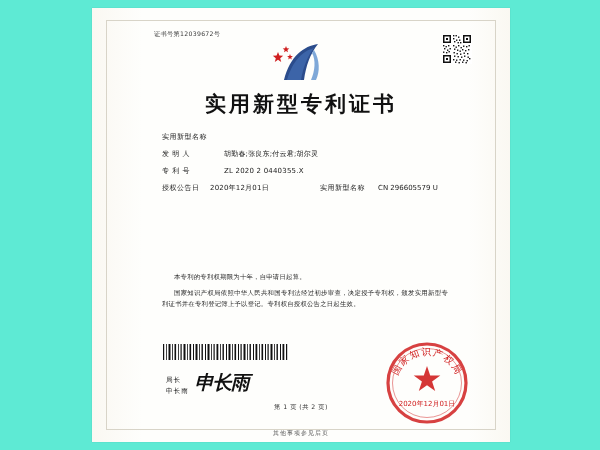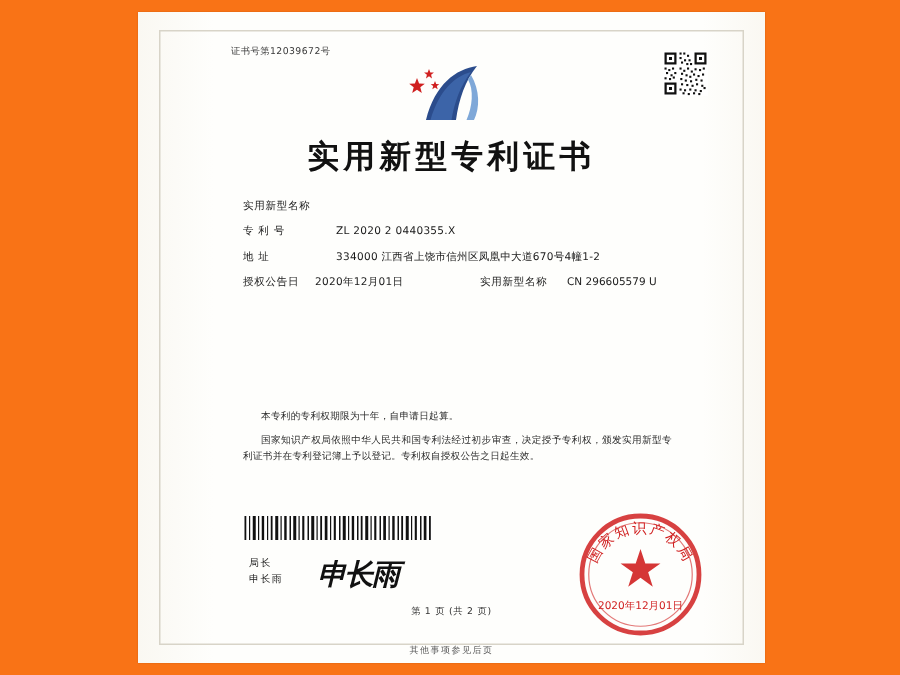--- a/index.html
+++ b/index.html
@@ -11,21 +11,21 @@
     width: 600px;
     height: 450px;
     overflow: hidden;
     font-family: "DejaVu Sans", "Liberation Sans", sans-serif;
   }
 
   .page {
     position: relative;
     width: 600px;
     height: 450px;
-    background: #f97316;
+    background: #5eead4;
     text-decoration: underline;
   }
 
   
   .paper {
     position: absolute;
     left: 92px;
     top: 8px;
     width: 418px;
     height: 434px;
@@ -141,22 +141,21 @@
     top: 336px;
     width: 126px;
     height: 16px;
   }
 
   .signature-block {
     position: absolute;
     left: 74px;
     top: 362px;
     display: flex;
-    align-items: flex-start;
-    gap: 17px;
+    align-items: flex-end;
   }
   .sig-labels {
     font-size: 6.6px;
     line-height: 1.7;
     color: #222;
     letter-spacing: 1px;
   }
   .sig-hand {
     margin-left: 6px;
     margin-bottom: 1px;
@@ -282,26 +281,26 @@
       </g>
     </svg>
 
     <div class="title">实用新型专利证书</div>
 
     <div class="fields">
       <div class="frow">
         <div class="flabel">实用新型名称</div>
       </div>
       <div class="frow">
+        <div class="flabel">发 明 人</div>
+        <div class="fvalue">胡勤春;张良东;付云君;胡尔灵</div>
+      </div>
+      <div class="frow">
         <div class="flabel">专 利 号</div>
         <div class="fvalue">ZL 2020 2 0440355.X</div>
-      </div>
-      <div class="frow">
-        <div class="flabel">地 址</div>
-        <div class="fvalue">334000 江西省上饶市信州区凤凰中大道670号4幢1-2</div>
       </div>
       <div class="frow two">
         <div class="flabel">授权公告日</div>
         <div class="fvalue">2020年12月01日</div>
         <div class="flabel2">实用新型名称</div>
         <div class="fvalue2">CN 296605579 U</div>
       </div>
     </div>
 
     <div class="body-text">

